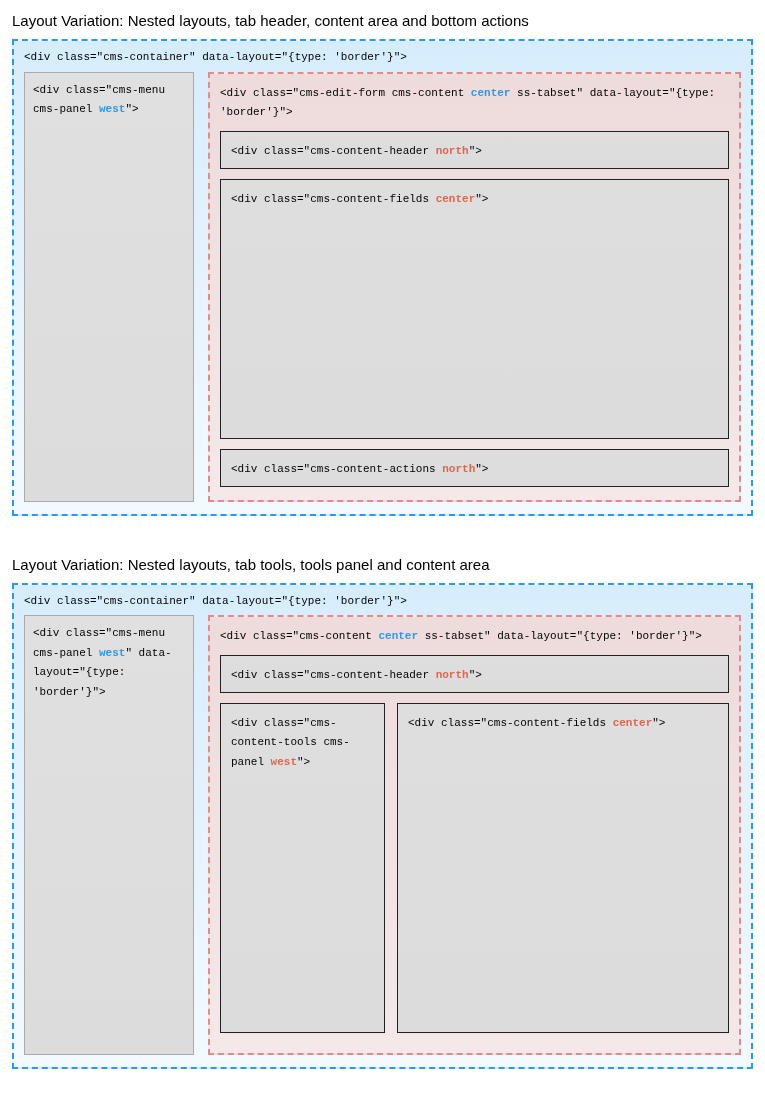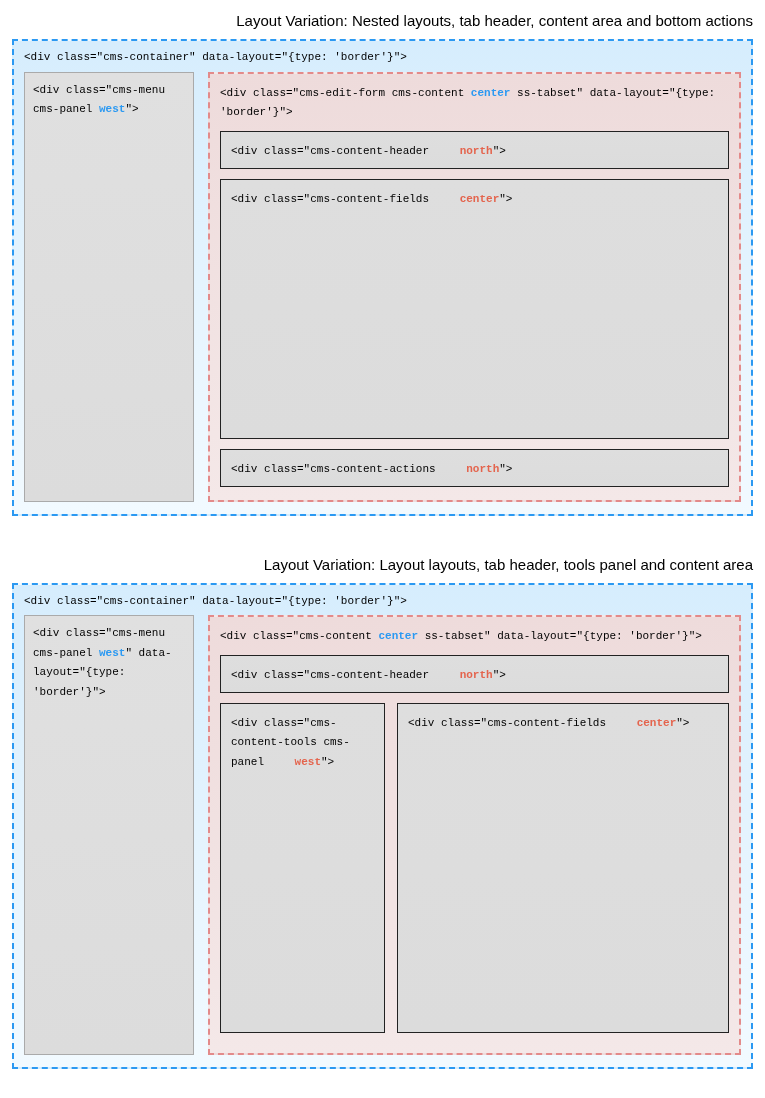--- a/index.html
+++ b/index.html
@@ -1,32 +1,32 @@
 <!DOCTYPE html>
 <html><head>
 <meta charset="utf-8">
 <style>
 * { box-sizing: border-box; margin: 0; padding: 0; }
 body { font-family: -apple-system, "Helvetica Neue", Arial, sans-serif; padding: 12px; background: #fff; }
-.heading { font-size: 15px; font-weight: 400; color: #000; margin-bottom: 10px; text-align: right; }
+.heading { font-size: 15px; font-weight: 400; color: #000; margin-bottom: 10px; }
 .spacer { height: 40px; }
 .outer { border: 2px dashed; padding: 8px 10px 12px 10px; background: linear-gradient(180deg,#d6edfd 0%, #f2faff 100%); }
 .outer.blue { border-color: #2b99f2; }
 .code { font-family: Menlo, Consolas, "Courier New", monospace; font-size: 11px; color: #000; line-height: 1.5; white-space: pre-wrap; }
 .row { display: flex; gap: 14px; margin-top: 6px; align-items: stretch; }
 .menucol { width: 170px; flex: 0 0 170px; min-height: 400px; padding: 6px 8px; background: linear-gradient(180deg,#e0e0e0 0%, #dcdcdc 100%); border: 1px solid #aaa; }
 .contentcol { flex: 1; border: 2px dashed #e38a8a; padding: 8px 10px 12px 10px; background: linear-gradient(180deg,#eedbdb 0%, #f4e8e8 100%); }
 .inbox { border: 1px solid #222; background: linear-gradient(180deg,#dedede 0%, #dcdcdc 100%); padding: 8px 10px; margin-top: 10px; }
 .h50 { min-height: 38px; }
 .h280, .h360 { min-height: 260px; }
 .row2 { display: flex; gap: 12px; margin-top: 10px; }
 .toolcol { width: 165px; flex: 0 0 165px; min-height: 330px; }
 .fieldcol { flex: 1; min-height: 330px; }
 .kw-blue { color: #2b99f2; font-weight: bold; }
-.kw-red { color: #e4644d; font-weight: bold; margin-left: 24px; }
+.kw-red { color: #e4644d; font-weight: bold; }
 </style>
 </head>
 <body>
 
 <div class="heading">Layout Variation: Nested layouts, tab header, content area and bottom actions</div>
 <div class="outer blue">
   <div class="code">&lt;div class="cms-container" data-layout="{type: 'border'}"&gt;</div>
   <div class="row">
     <div class="menucol" style="min-height:430px;">
       <span class="code">&lt;div class="cms-menu cms-panel </span><span class="code kw-blue">west</span><span class="code">"&gt;</span>
@@ -41,21 +41,21 @@
       </div>
       <div class="inbox h50">
         <span class="code">&lt;div class="cms-content-actions </span><span class="code kw-red">north</span><span class="code">"&gt;</span>
       </div>
     </div>
   </div>
 </div>
 
 <div class="spacer"></div>
 
-<div class="heading">Layout Variation: Layout layouts, tab header, tools panel and content area</div>
+<div class="heading">Layout Variation: Nested layouts, tab tools, tools panel and content area</div>
 <div class="outer blue">
   <div class="code">&lt;div class="cms-container" data-layout="{type: 'border'}"&gt;</div>
   <div class="row">
     <div class="menucol" style="min-height:440px;">
       <span class="code">&lt;div class="cms-menu cms-panel </span><span class="code kw-blue">west</span><span class="code">" data-layout="{type: 'border'}"&gt;</span>
     </div>
     <div class="contentcol">
       <span class="code">&lt;div class="cms-content </span><span class="code kw-blue">center</span><span class="code"> ss-tabset" data-layout="{type: 'border'}"&gt;</span>
       <div class="inbox h50">
         <span class="code">&lt;div class="cms-content-header </span><span class="code kw-red">north</span><span class="code">"&gt;</span>

